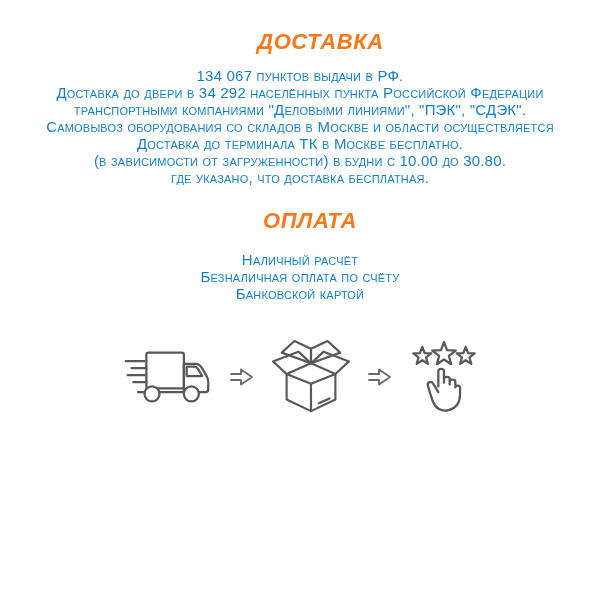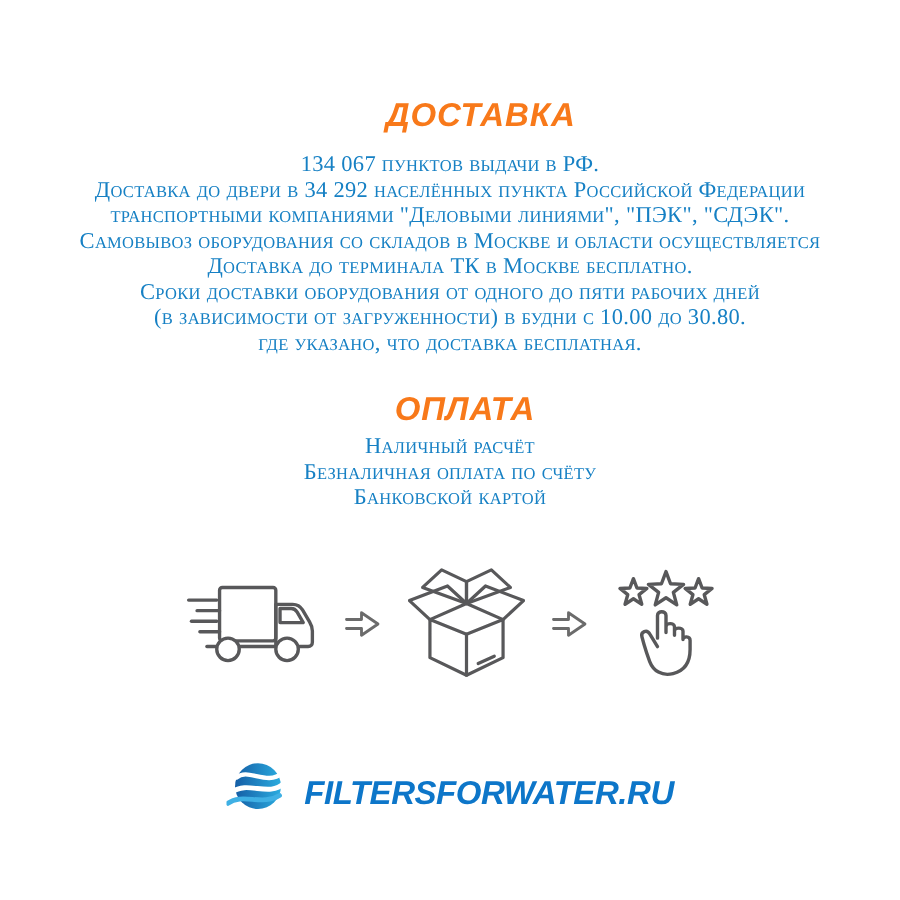--- a/index.html
+++ b/index.html
@@ -11,34 +11,34 @@
 
   .section-title{
     margin:0;
     font-size:22px;
     font-weight:bold;
     font-style:italic;
     letter-spacing:.6px;
     color:#f8791a;
     line-height:24px;
   }
-  .delivery-title{padding-top:65px;margin-left:41px;}
+  .delivery-title{padding-top:30px;margin-left:41px;}
   .payment-title{margin-top:23px;margin-left:20px;}
 
-  .text-block{margin-top:13px;font-family:Liberation Serif, serif;}
+  .text-block{margin-top:13px;}
   .info-line{
     color:#1680c4;
     font-size:15px;
     line-height:17px;
     font-variant:small-caps;
     letter-spacing:.2px;
     white-space:nowrap;
   }
 
-  .payment-block{margin-top:5px;}
+  .payment-block{margin-top:18px;}
 
   .process-row{
     margin-top:30px;
     height:90px;
     display:flex;
     align-items:center;
     justify-content:center;
     gap:17px;
   }
   .process-row svg{display:block;}
@@ -64,21 +64,20 @@
 <div class="page">
 
   <h2 class="section-title delivery-title">ДОСТАВКА</h2>
 
   <div class="text-block">
     <div class="info-line">134 067 пунктов выдачи в РФ.</div>
     <div class="info-line">Доставка до двери в 34 292 населённых пункта Российской Федерации</div>
     <div class="info-line">транспортными компаниями "Деловыми линиями", "ПЭК", "СДЭК".</div>
     <div class="info-line">Самовывоз оборудования со складов в Москве и области осуществляется</div>
     <div class="info-line">Доставка до терминала ТК в Москве бесплатно.</div>
-    <div class="info-line">Сроки доставки оборудования от одного до пяти рабочих дней</div>
     <div class="info-line">(в зависимости от загруженности) в будни с 10.00 до 30.80.</div>
     <div class="info-line">где указано, что доставка бесплатная.</div>
   </div>
 
   <h2 class="section-title payment-title">ОПЛАТА</h2>
 
   <div class="text-block payment-block">
     <div class="info-line">Наличный расчёт</div>
     <div class="info-line">Безналичная оплата по счёту</div>
     <div class="info-line">Банковской картой</div>
@@ -135,31 +134,14 @@
                  M42 52 L42 49 C42 46.2 48 46.2 48 49 L48 55
                  M48 55 C48 52.3 53 52.5 53 55.5 L53 62
                  C53 71 49 77 41 79 C33 81 27 77 24.5 70.5
                  C23 66.5 21.5 62 20.5 58.5 L19 53
                  C18 49.5 22.5 47.5 24.5 51 L30 60"></path>
       </svg>
     </span>
 
   </div>
 
-  <div class="footer-logo">
-    <span>
-      <svg width="42" height="42" viewBox="0 0 44 42">
-        <defs>
-          <linearGradient id="wg" x1="0" y1="0" x2="1" y2="0">
-            <stop offset="0" stop-color="#155ea6"></stop>
-            <stop offset="1" stop-color="#2bacdf"></stop>
-          </linearGradient>
-        </defs>
-        <circle cx="22" cy="19" r="16" fill="url(#wg)"></circle>
-        <path d="M7 13 C15 6 28 19 39 10" stroke="#ffffff" stroke-width="3" fill="none" stroke-linecap="round"></path>
-        <path d="M4 23 C15 15 30 27 40 17" stroke="#ffffff" stroke-width="3.4" fill="none" stroke-linecap="round"></path>
-        <path d="M1 31 C11 23.5 25 33 37 25.5" stroke="#3fb0e4" stroke-width="3.4" fill="none" stroke-linecap="round"></path>
-      </svg>
-    </span>
-    <span class="brand-text">FILTERSFORWATER.RU</span>
-  </div>
 
 </div>
 
 </body></html>

